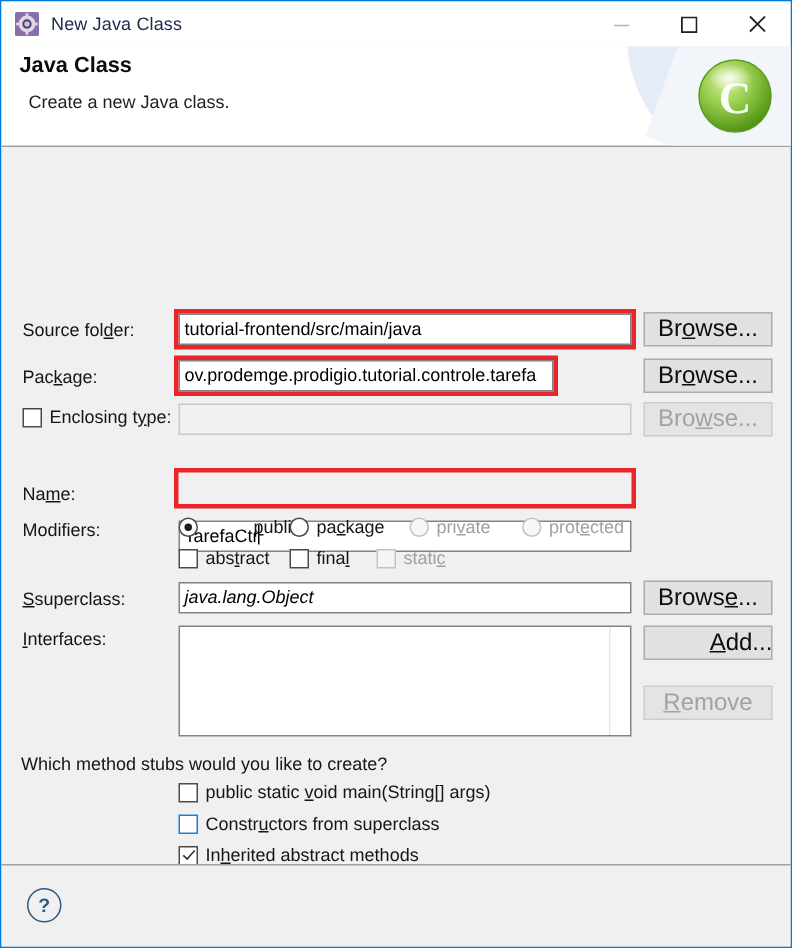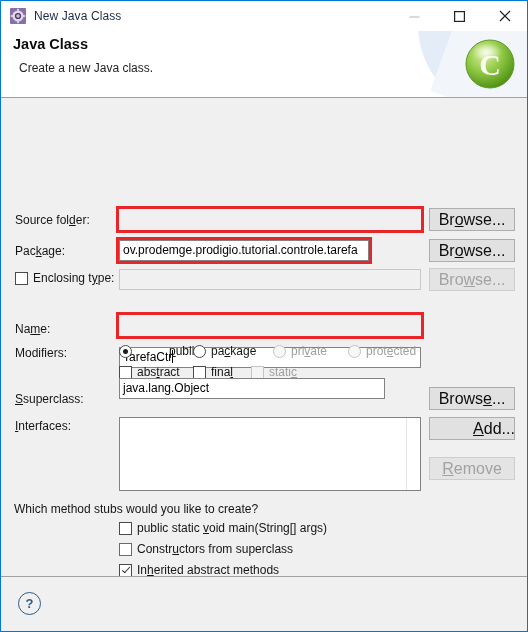--- a/index.html
+++ b/index.html
@@ -347,20 +347,21 @@
         <text x="27" y="38" font-family="Liberation Serif, serif" font-size="30" font-weight="bold" text-anchor="middle" fill="#ffffff" opacity="0.95">C</text>
       </svg>
     </span>
   </div>
 
   <div class="body">
 
     <div class="row-label" style="left:14px; top:115px;">
       <span>Source fol</span><u>d</u><span>er:</span>
     </div>
+    <div class="txt" style="left:118px; top:111px; width:302px;">tutorial-frontend/src/main/java</div>
     <div class="redbox" style="left:115px; top:108px; width:308px; height:27px;"></div>
     <div class="btn" style="left:428px; top:110px; width:86px;">
       <span>Br<u>o</u>wse...</span>
     </div>
 
     <div class="row-label" style="left:14px; top:146px;">
       <span>Pac</span><u>k</u><span>age:</span>
     </div>
     <div class="txt" style="left:118px; top:142px; width:250px;">ov.prodemge.prodigio.tutorial.controle.tarefa</div>
     <div class="redbox" style="left:115px; top:139px; width:256px; height:27px;"></div>
@@ -413,21 +414,21 @@
       <span><span>fina</span><u>l</u><span></span></span>
     </div>
     <div class="cb dis" style="left:250px; top:267px;">
       <span class="box"></span>
       <span><span>stati</span><u>c</u><span></span></span>
     </div>
 
     <div class="row-label" style="left:14px; top:294px;">
       <u>S</u><span>superclass:</span>
     </div>
-    <div class="txt" style="left:118px; top:280px; width:266px;">java.lang.Object</div>
+    <div class="txt" style="left:118px; top:290px; width:302px;font-style:italic;">java.lang.Object</div>
     <div class="btn" style="left:428px; top:289px; width:86px;">
       <span>Brows<u>e</u>...</span>
     </div>
 
     <div class="row-label" style="left:14px; top:321px;">
       <u>I</u><span>nterfaces:</span>
     </div>
     <div class="listbox" style="left:118px; top:319px; width:302px; height:74px;">
       <div class="divider"></div>
     </div>

